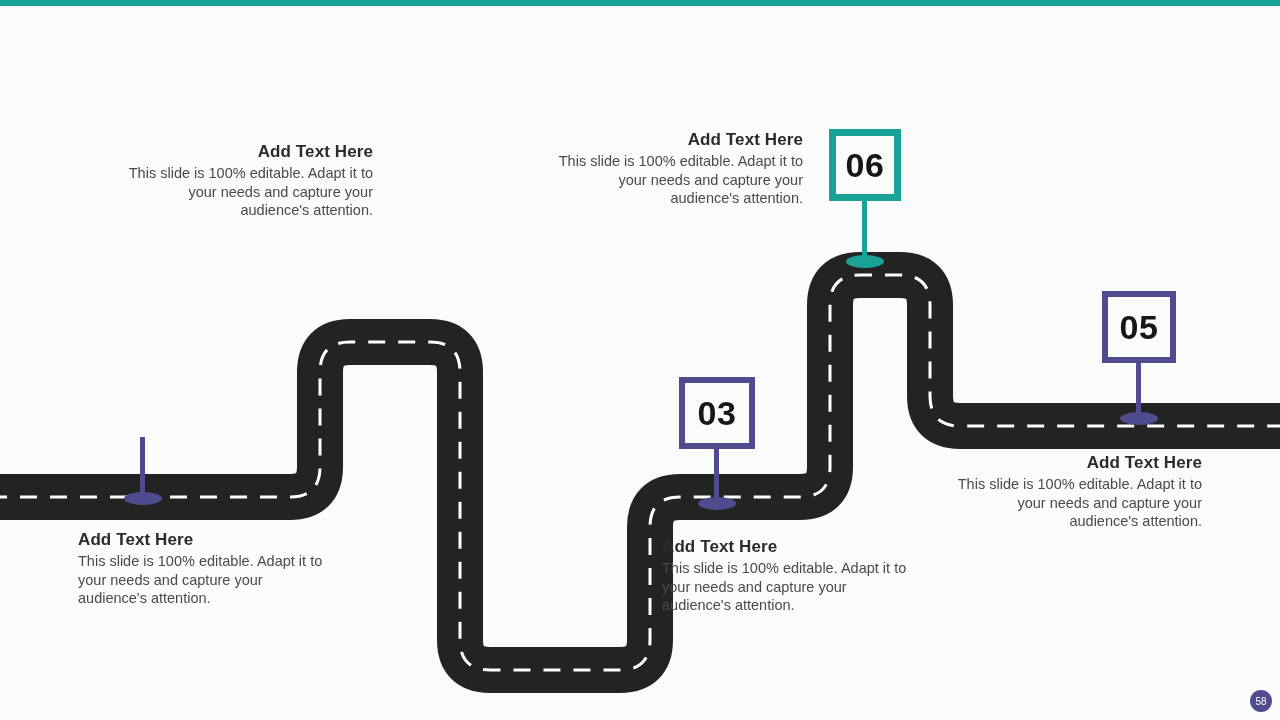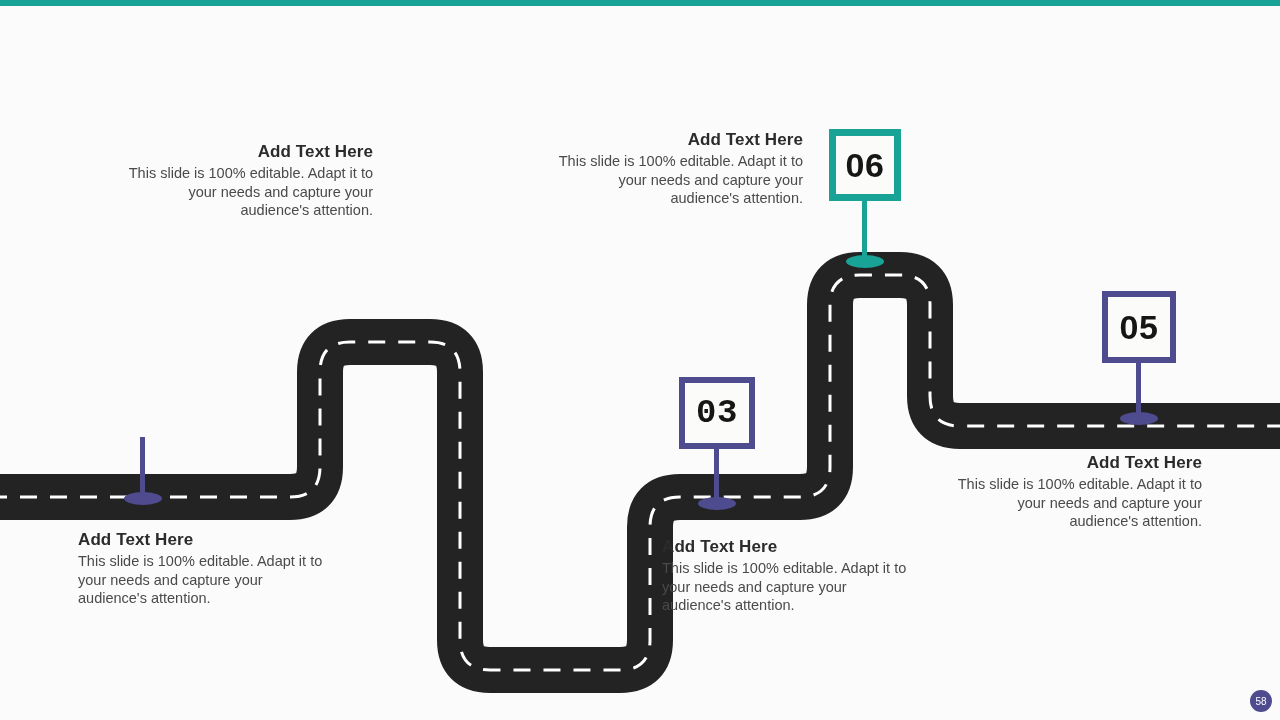--- a/index.html
+++ b/index.html
@@ -154,21 +154,21 @@
     <use href="#roadpath" stroke="#ffffff" stroke-width="3" stroke-dasharray="17 13"></use>
   </svg>
 
   <div class="sign purple" style="left:105px; top:365px; width:76px; height:140px;">
     <div class="sign-pole" style="left:35px; top:72px; height:62px;"></div>
     <div class="sign-base" style="left:19px; top:127px;"></div>
   </div>
 
 
   <div class="sign purple" style="left:679px; top:377px; width:76px; height:140px;">
-    <div class="sign-box" style="left:0; top:0; width:76px; height:72px;font-family:Liberation Mono, monospace;">
+    <div class="sign-box" style="left:0; top:0; width:76px; height:72px;">
       <div class="sign-num">03</div>
     </div>
     <div class="sign-pole" style="left:35px; top:72px; height:55px;"></div>
     <div class="sign-base" style="left:19px; top:120px;"></div>
   </div>
 
   <div class="sign teal" style="left:829px; top:129px; width:72px; height:145px;">
     <div class="sign-box" style="left:0; top:0; width:72px; height:72px;">
       <div class="sign-num">06</div>
     </div>

